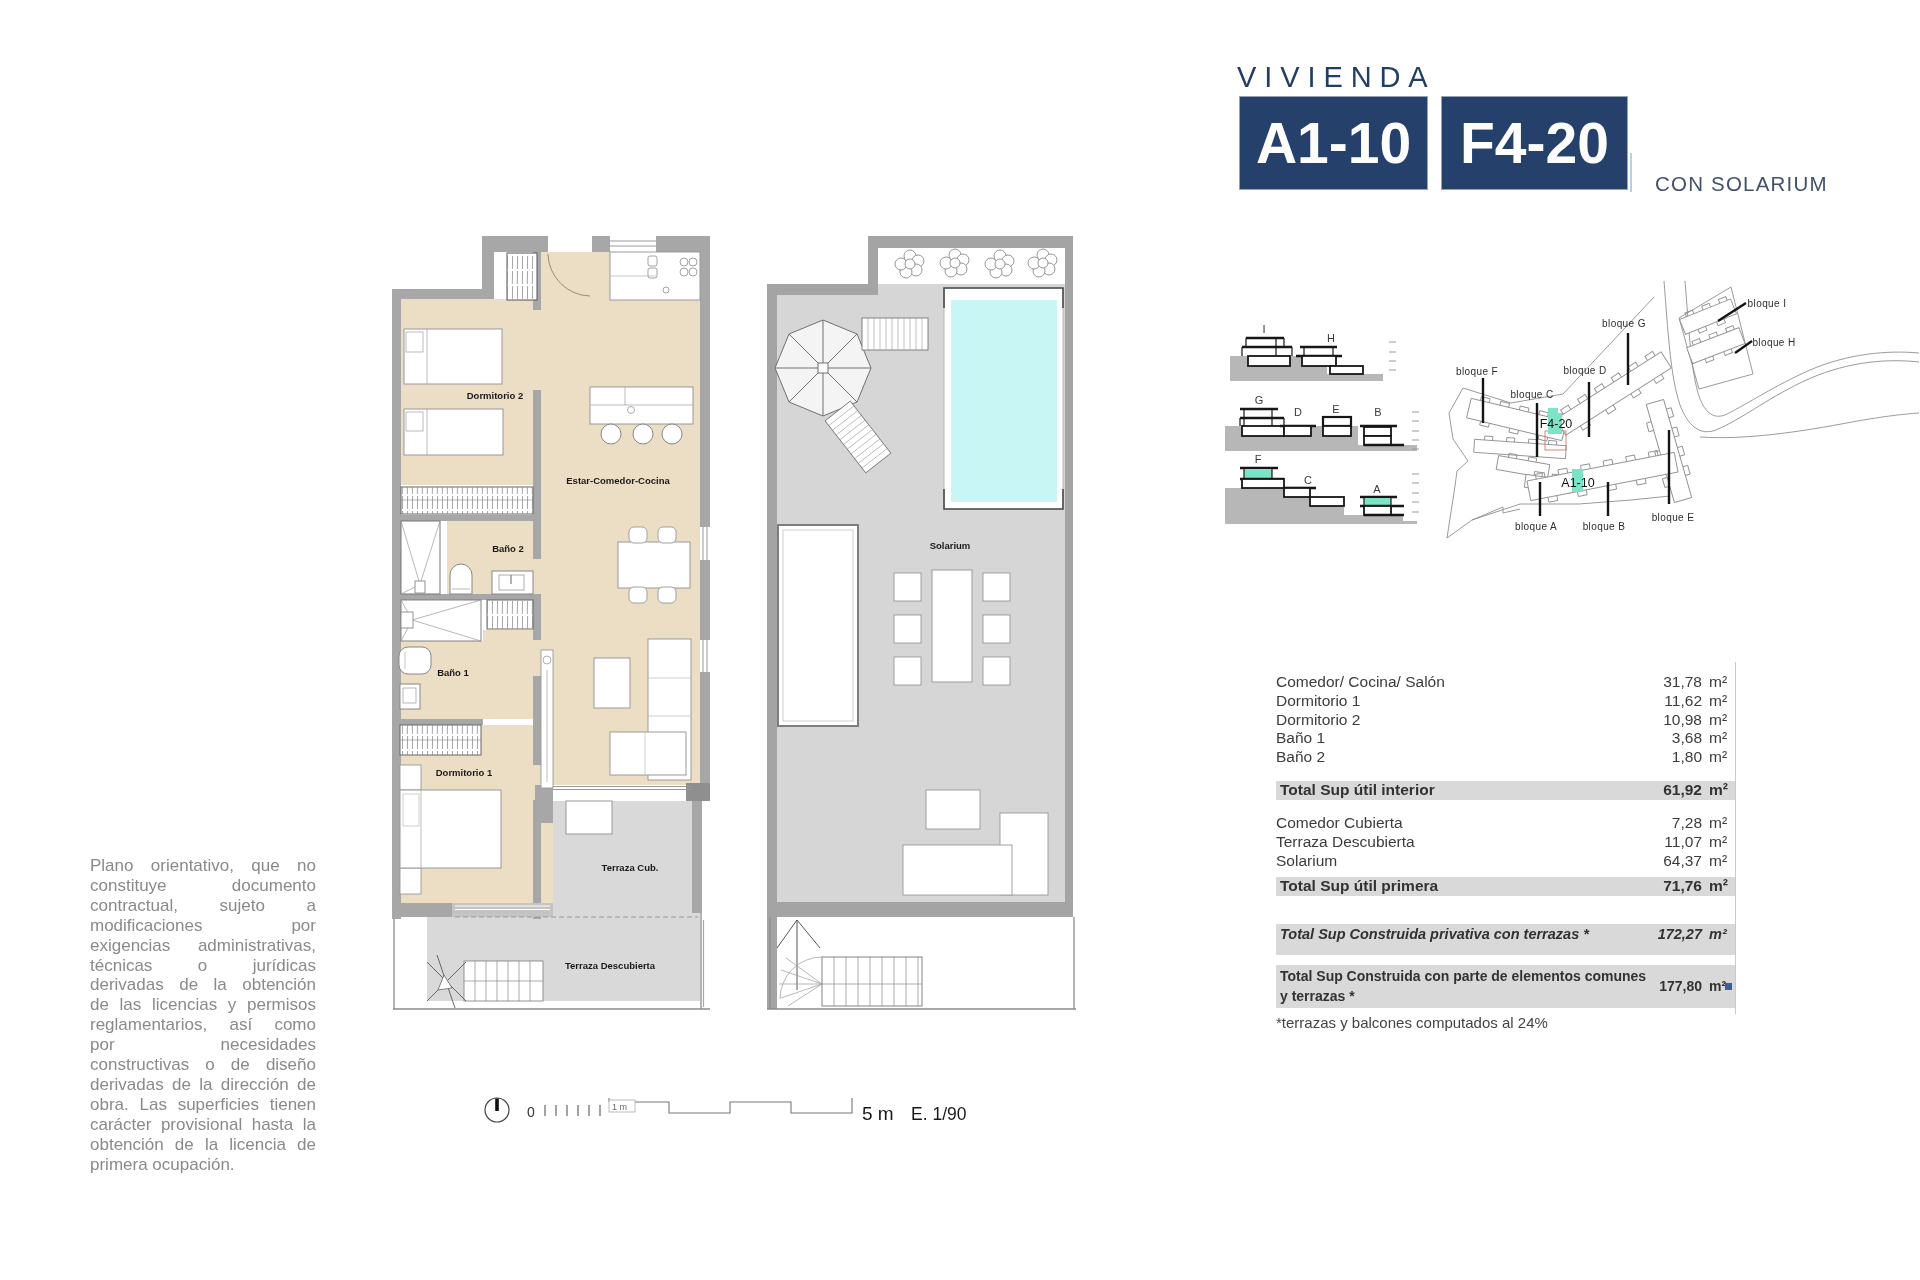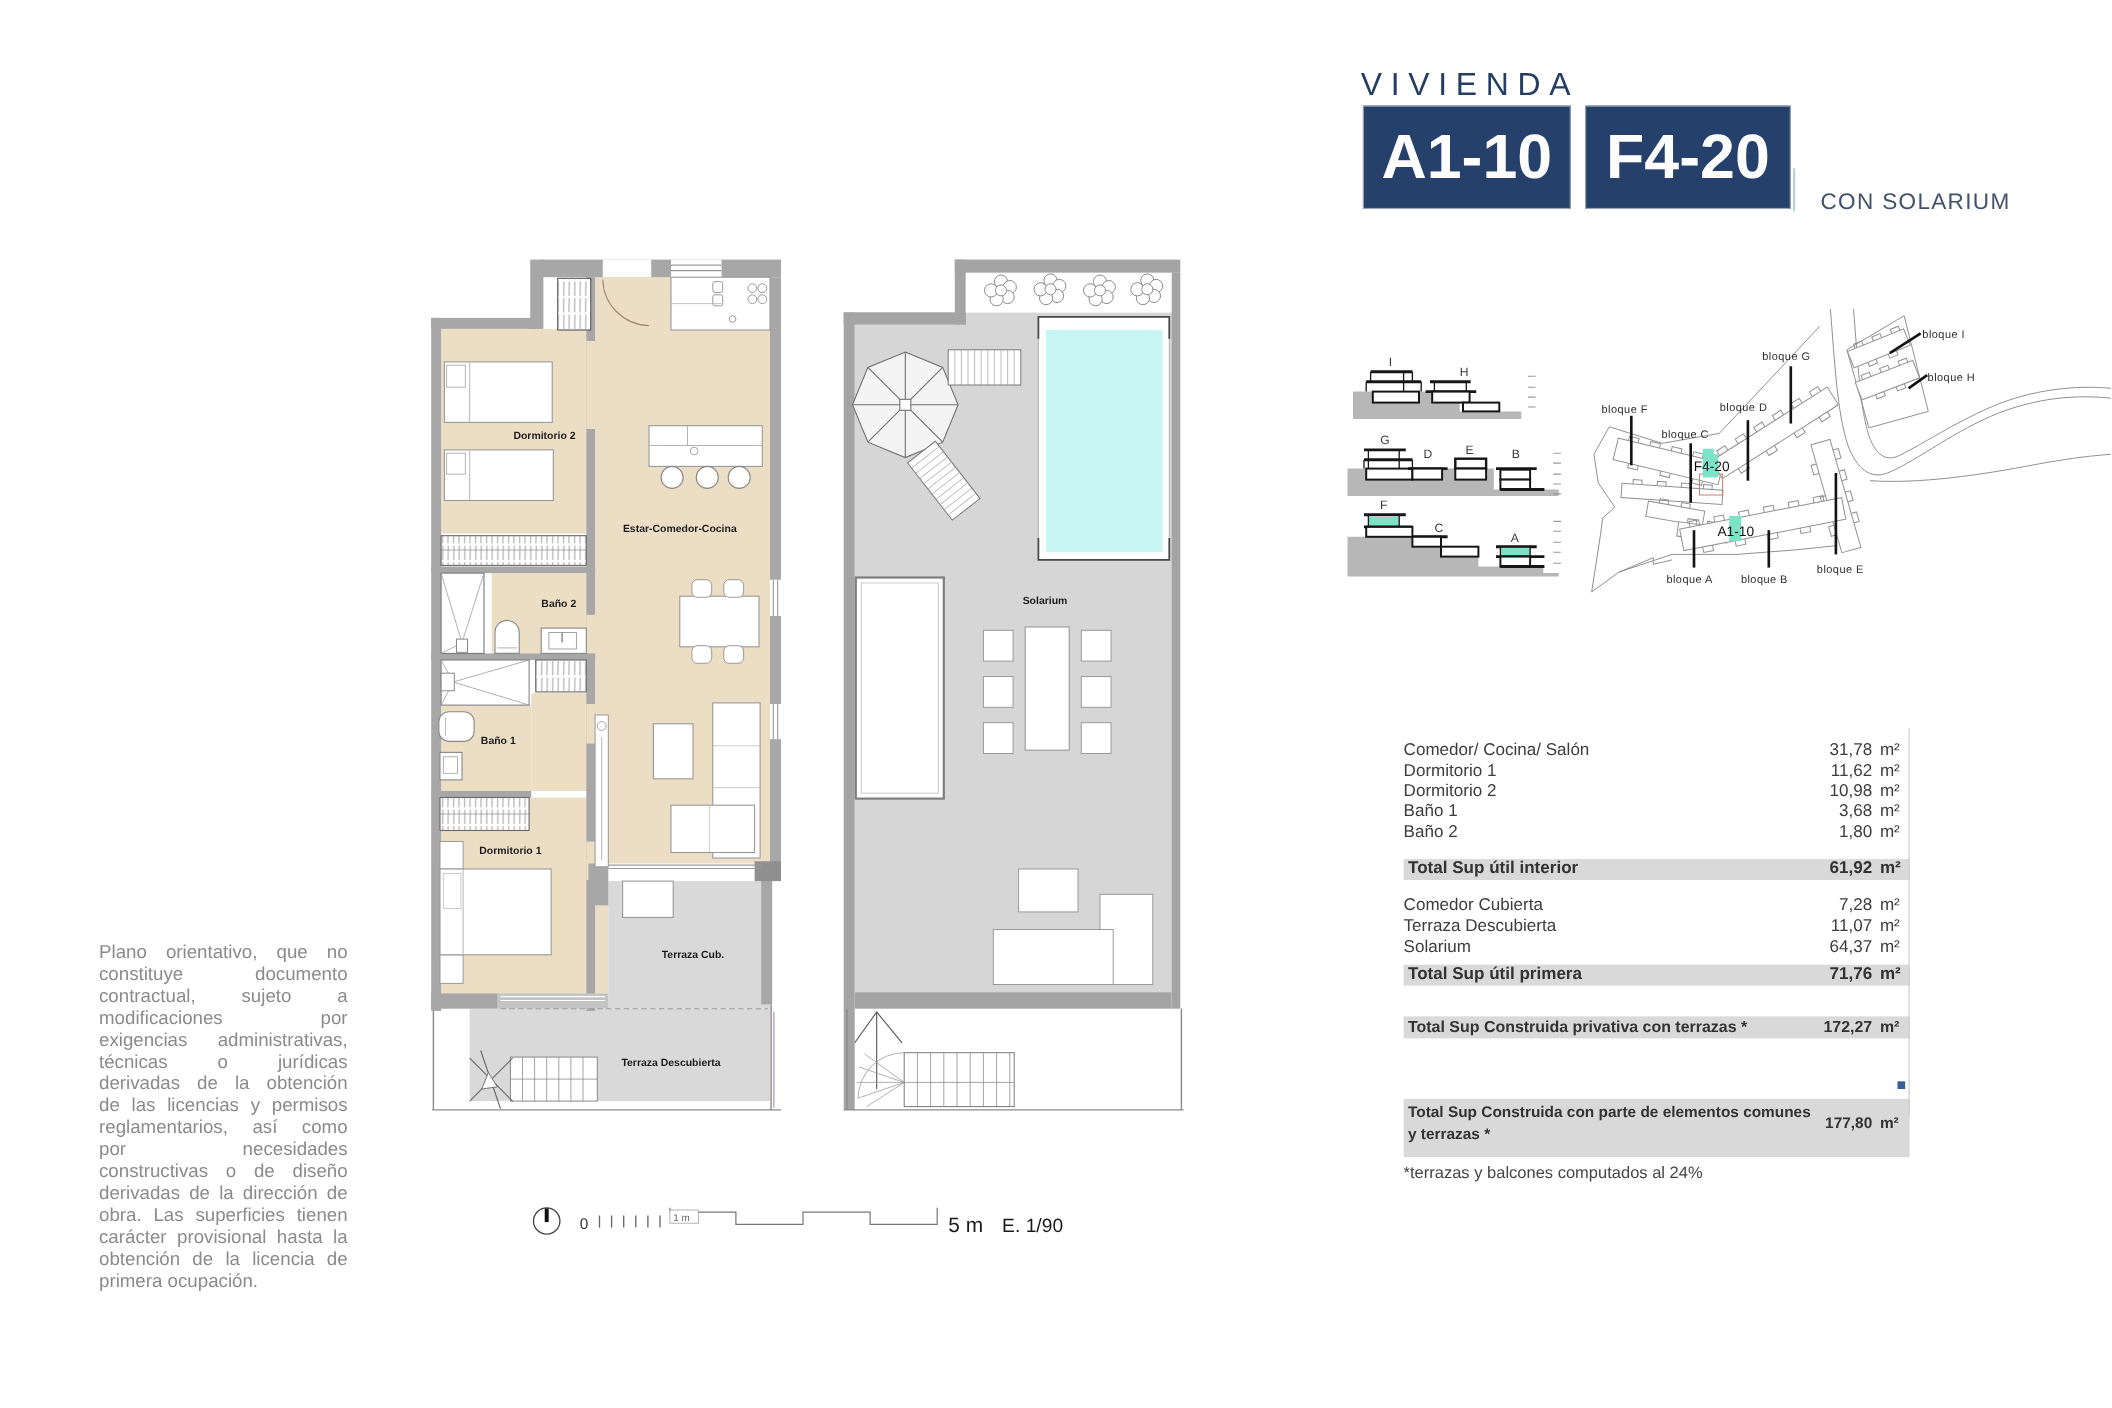--- a/index.html
+++ b/index.html
@@ -26,23 +26,23 @@
   <div class="row"><span>Dormitorio 2</span><span class="val">10,98</span><span class="unit">m²</span></div>
   <div class="row"><span>Baño 1</span><span class="val">3,68</span><span class="unit">m²</span></div>
   <div class="row"><span>Baño 2</span><span class="val">1,80</span><span class="unit">m²</span></div>
   <div class="row band" style="margin-top:14px;"><span style="padding-left:4px;">Total Sup útil interior</span><span class="val">61,92</span><span class="unit">m²</span></div>
   <div style="height:14.2px;"></div>
   <div class="row"><span>Comedor Cubierta</span><span class="val">7,28</span><span class="unit">m²</span></div>
   <div class="row"><span>Terraza Descubierta</span><span class="val">11,07</span><span class="unit">m²</span></div>
   <div class="row"><span>Solarium</span><span class="val">64,37</span><span class="unit">m²</span></div>
   <div class="row band" style="margin-top:6.6px;"><span style="padding-left:4px;">Total Sup útil primera</span><span class="val">71,76</span><span class="unit">m²</span></div>
   <div style="height:28.2px;"></div>
-  <div class="row band" style="height:20px;line-height:21px;font-size:14.5px;"><span style="padding-left:4px;">Total Sup Construida privativa con terrazas *</span><span class="val">172,27</span><span class="unit">m²</span></div>
+  <div class="row band" style="height:31px;line-height:21px;font-size:14.5px;font-style:italic;"><span style="padding-left:4px;">Total Sup Construida privativa con terrazas *</span><span class="val">172,27</span><span class="unit">m²</span></div>
   <div style="height:10px;"></div>
-  <div class="band" style="position:relative;height:53px;font-size:14px;line-height:20px;margin-top:45px;">
+  <div class="band" style="position:relative;height:43px;font-size:14px;line-height:20px;">
      <div style="padding-left:4px;padding-top:1px;">Total Sup Construida con parte de elementos comunes<br>y terrazas *</div>
      <span style="position:absolute;right:34px;top:11px;">177,80</span>
         <span style="position:absolute;left:433px;top:11px;">m²</span>
   </div>
   <div style="height:6px;"></div>
   <div class="row" style="font-size:15px;color:#444;"><span>*terrazas y balcones computados al 24%</span></div>
 </div>
 <div class="abs" style="left:1735px;top:662px;width:1px;height:352px;background:#c9c9c9;"></div>
 <div class="abs" style="left:1630px;top:153px;width:2px;height:39px;background:#b9cfe2;"></div>
 <div class="abs" style="left:1725px;top:983px;width:7px;height:7px;background:#3a5fa0;"></div>

